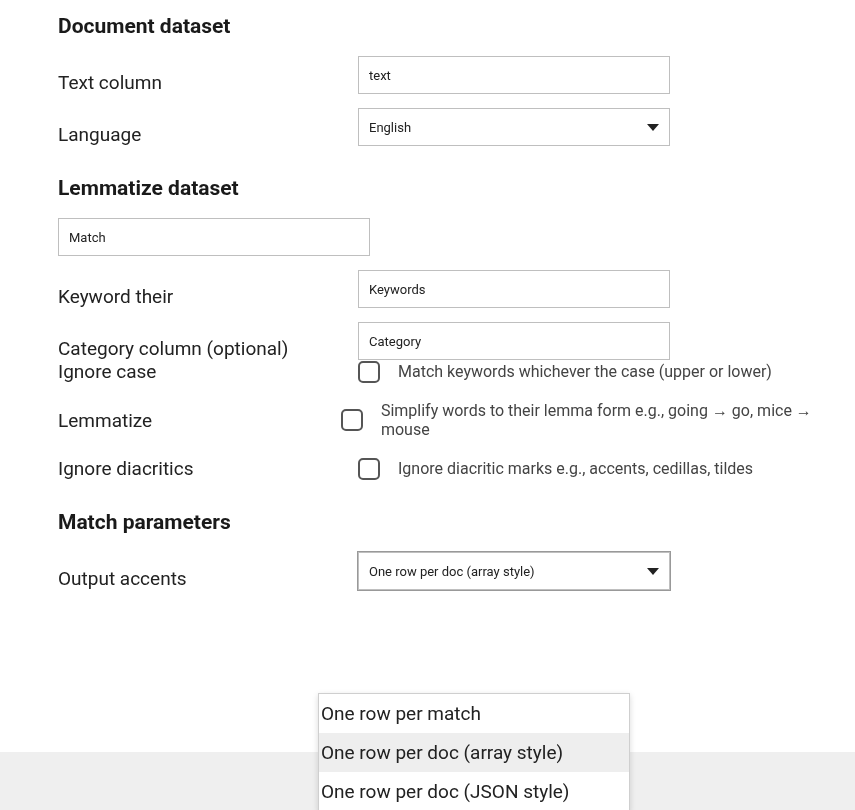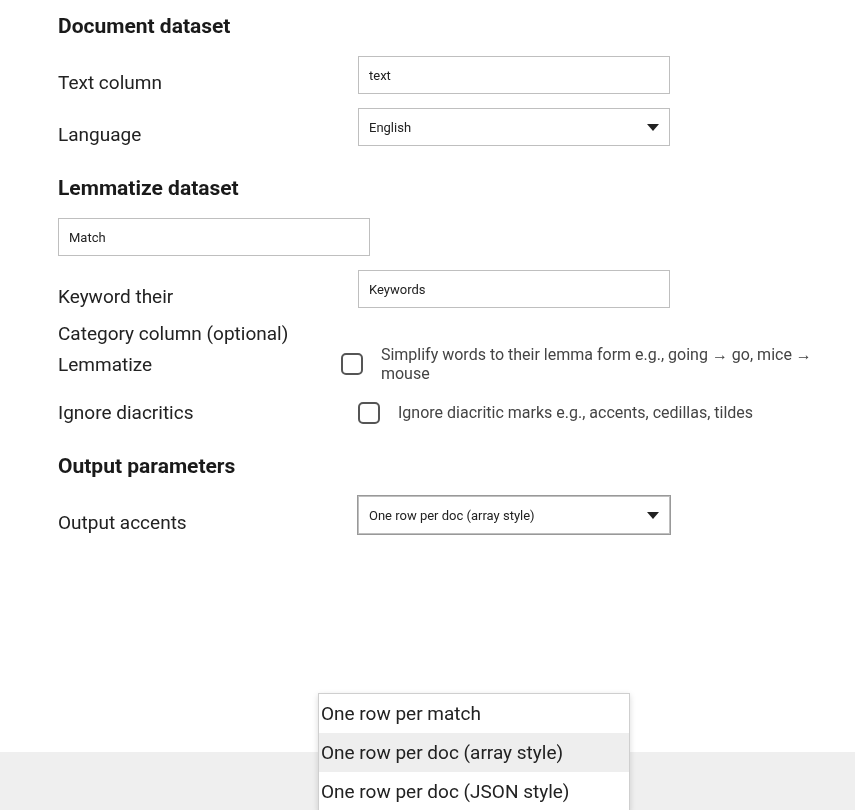--- a/index.html
+++ b/index.html
@@ -146,37 +146,45 @@
 
   <div class="row">
     <div class="label">Keyword their</div>
     <div class="field">
       <span>Keywords</span>
     </div>
   </div>
 
   <div class="row last">
     <div class="label">Category column (optional)</div>
-  </div>
-
-
+    <div class="field">
+      <span>Category</span>
+    </div>
+  </div>
+
+
+  <div class="chk-row">
+    <div class="chk-label">Ignore case</div>
+    <div class="checkbox"></div>
+    <div class="chk-desc">Match keywords whichever the case (upper or lower)</div>
+  </div>
 
   <div class="chk-row">
     <div class="chk-label">Lemmatize</div>
     <div class="checkbox"></div>
     <div class="chk-desc">Simplify words to their lemma form e.g., going → go, mice → mouse</div>
   </div>
 
   <div class="chk-row">
     <div class="chk-label">Ignore diacritics</div>
     <div class="checkbox"></div>
     <div class="chk-desc">Ignore diacritic marks e.g., accents, cedillas, tildes</div>
   </div>
 
-  <h3 class="section">Output parameters</h3>
+  <h3 class="section">Match parameters</h3>
 
   <div class="row">
     <div class="label">Output accents</div>
     <div class="field select open">
       <span>One row per doc (array style)</span>
       <span class="caret"></span>
     </div>
   </div>
 
 </div>

